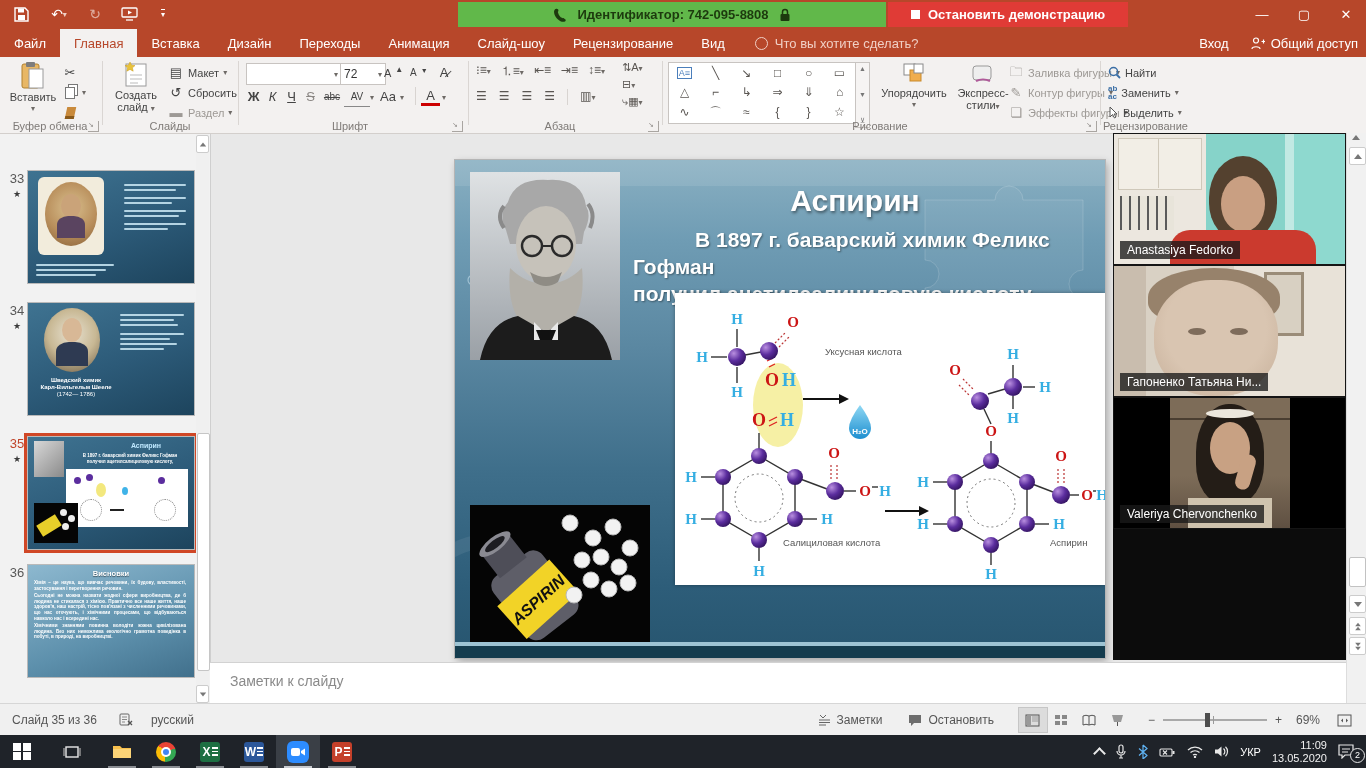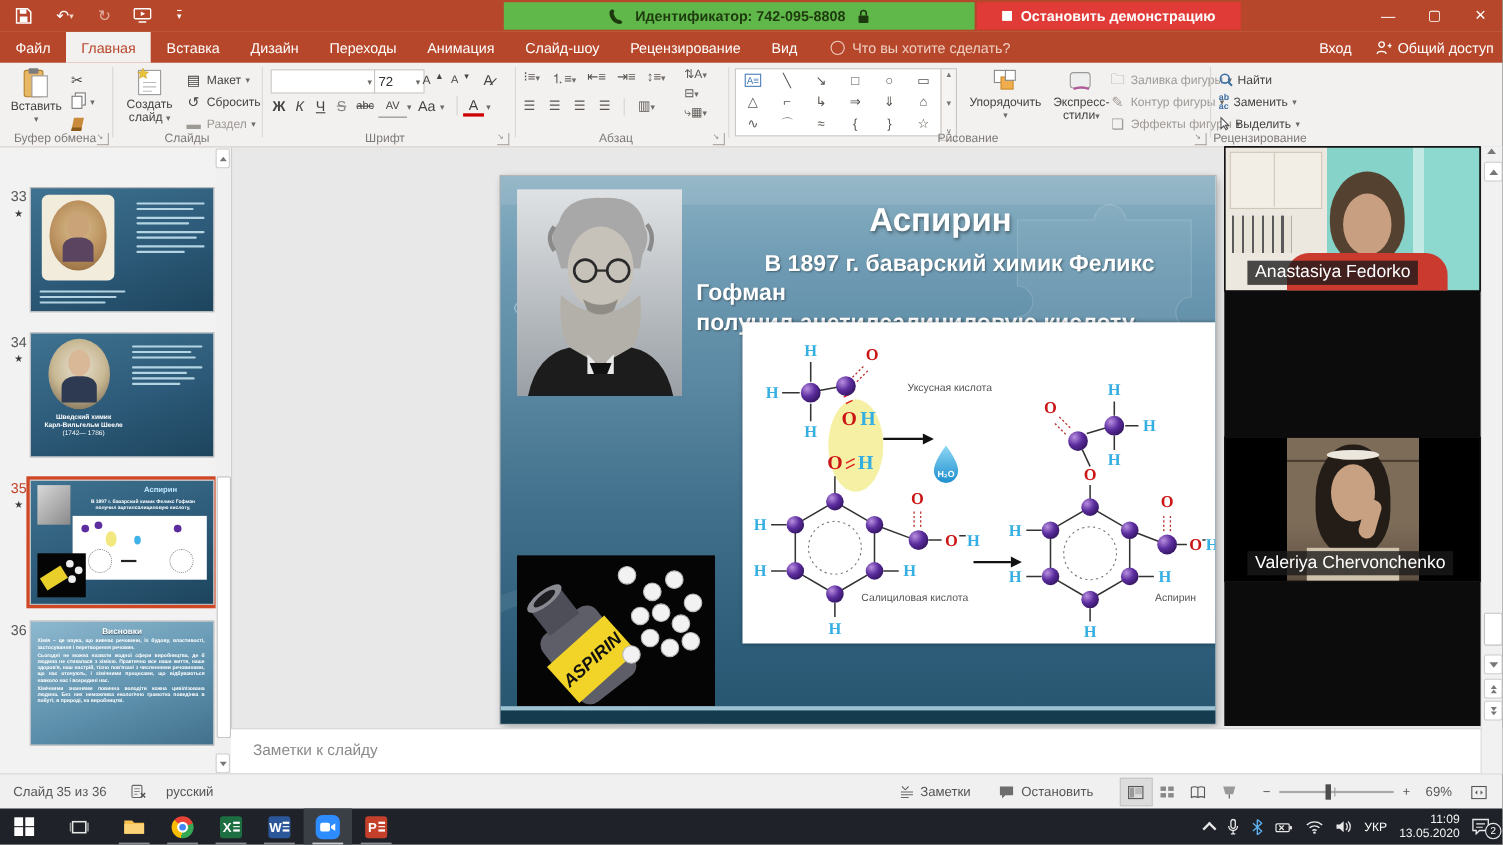--- a/index.html
+++ b/index.html
@@ -67,21 +67,21 @@
   .doc{width:20px;height:20px;border-radius:3px;color:#fff;font-weight:bold;font-size:12px;display:flex;align-items:center;justify-content:center;gap:1px;}
   .doc .dl{display:flex;flex-direction:column;gap:2px;}
   .doc .dl i{display:block;width:6px;height:1.5px;background:#fff;}
   #tray{position:absolute;right:0;top:735px;height:33px;display:flex;align-items:center;gap:11px;color:#fff;padding-right:6px;z-index:61;}
   .chev{width:7px;height:7px;border-left:2px solid #e8e8e8;border-top:2px solid #e8e8e8;transform:rotate(45deg);margin-top:3px;}
   #clock{font-size:11px;line-height:13px;text-align:right;color:#f2f2f2;}
   
   #videopanel{position:absolute;left:1113px;top:133px;width:233px;height:527px;background:#0c0c0c;z-index:50;}
   .vtile{position:absolute;left:0;width:233px;overflow:hidden;background:#000;border:1px solid #151515;box-sizing:border-box;}
   .vtile .scene,.vtile .scene div{position:absolute;}
-  .vlabel{position:absolute;left:20px;bottom:5px;background:rgba(25,25,25,.78);color:#fff;font-size:16px;padding:2px 7px;white-space:nowrap;z-index:3;}
+  .vlabel{position:absolute;left:6px;bottom:5px;background:rgba(25,25,25,.78);color:#fff;font-size:12px;padding:2px 7px;white-space:nowrap;z-index:3;}
   
   #mainscroll{position:absolute;left:1346px;top:133px;width:20px;height:570px;background:#f1f1f1;border-left:1px solid #ddd;z-index:49;}
   .scbtn{position:absolute;left:2px;width:15px;height:16px;background:#fff;border:1px solid #ccc;border-radius:2px;display:flex;align-items:center;justify-content:center;flex-direction:column;gap:1px;}
   .tri-up{width:0;height:0;border-left:4px solid transparent;border-right:4px solid transparent;border-bottom:5px solid #777;}
   .tri-dn{width:0;height:0;border-left:4px solid transparent;border-right:4px solid transparent;border-top:5px solid #777;}
   
   .minicap{color:#fff;font-weight:bold;text-align:center;}
 </style>
 </head>
 <body>
@@ -839,20 +839,30 @@
         <div style="left:4px;top:4px;width:82px;height:50px;background:#f2eee6;border:1px solid #cfc8ba;"></div>
         <div style="left:44px;top:4px;width:1px;height:50px;background:#cfc8ba;"></div>
         <div style="left:6px;top:62px;width:54px;height:34px;background:repeating-linear-gradient(90deg,#5a5a5a 0 2px,#e8e4da 2px 9px);"></div>
         <div style="left:95px;top:22px;width:68px;height:84px;background:#54412f;border-radius:50% 50% 44% 44%;"></div>
         <div style="left:107px;top:42px;width:44px;height:56px;background:#c99f82;border-radius:50%;"></div>
         <div style="left:56px;top:96px;width:146px;height:36px;background:#cb3a2e;border-radius:20px 20px 0 0;"></div>
       </div>
       <span class="vlabel">Anastasiya Fedorko</span>
     </div>
 
+    <div class="vtile" style="top:132px;height:132px;">
+      <div class="scene" style="left:0;top:0;width:231px;height:130px;background:linear-gradient(90deg,#c9bdae 0 14%,#d9d1c4 14% 52%,#e8e2d8 52% 100%);">
+        <div style="left:150px;top:6px;width:34px;height:58px;border:3px solid #9a8c78;background:#d8d0c2;"></div>
+        <div style="left:34px;top:2px;width:132px;height:58px;background:#97826b;border-radius:50% 50% 40% 40%;"></div>
+        <div style="left:40px;top:14px;width:124px;height:116px;background:radial-gradient(circle at 50% 42%,#d9c5b1 0 55%,#c4ad97 100%);border-radius:46%;"></div>
+        <div style="left:74px;top:62px;width:18px;height:7px;background:#7e6c5b;border-radius:50%;"></div>
+        <div style="left:116px;top:62px;width:18px;height:7px;background:#7e6c5b;border-radius:50%;"></div>
+      </div>
+      <span class="vlabel">Гапоненко Татьяна Ни...</span>
+    </div>
 
     <div class="vtile" style="top:264px;height:132px;">
       <div class="scene" style="left:0;top:0;width:231px;height:130px;background:#000;">
         <div style="left:56px;top:0;width:120px;height:130px;background:linear-gradient(180deg,#7d6c58 0 60%,#5f5042 100%);"></div>
         <div style="left:56px;top:20px;width:120px;height:2px;background:#4a3e31;"></div>
         <div style="left:82px;top:6px;width:68px;height:100px;background:#241d17;border-radius:48% 48% 40% 40%;"></div>
         <div style="left:92px;top:11px;width:48px;height:9px;background:#ece7dd;border-radius:50%;"></div>
         <div style="left:96px;top:24px;width:40px;height:52px;background:#c8a183;border-radius:50%;"></div>
         <div style="left:124px;top:56px;width:15px;height:36px;background:#c8a183;border-radius:8px;transform:rotate(16deg);"></div>
         <div style="left:74px;top:100px;width:84px;height:30px;background:#cfc3ae;"></div>

